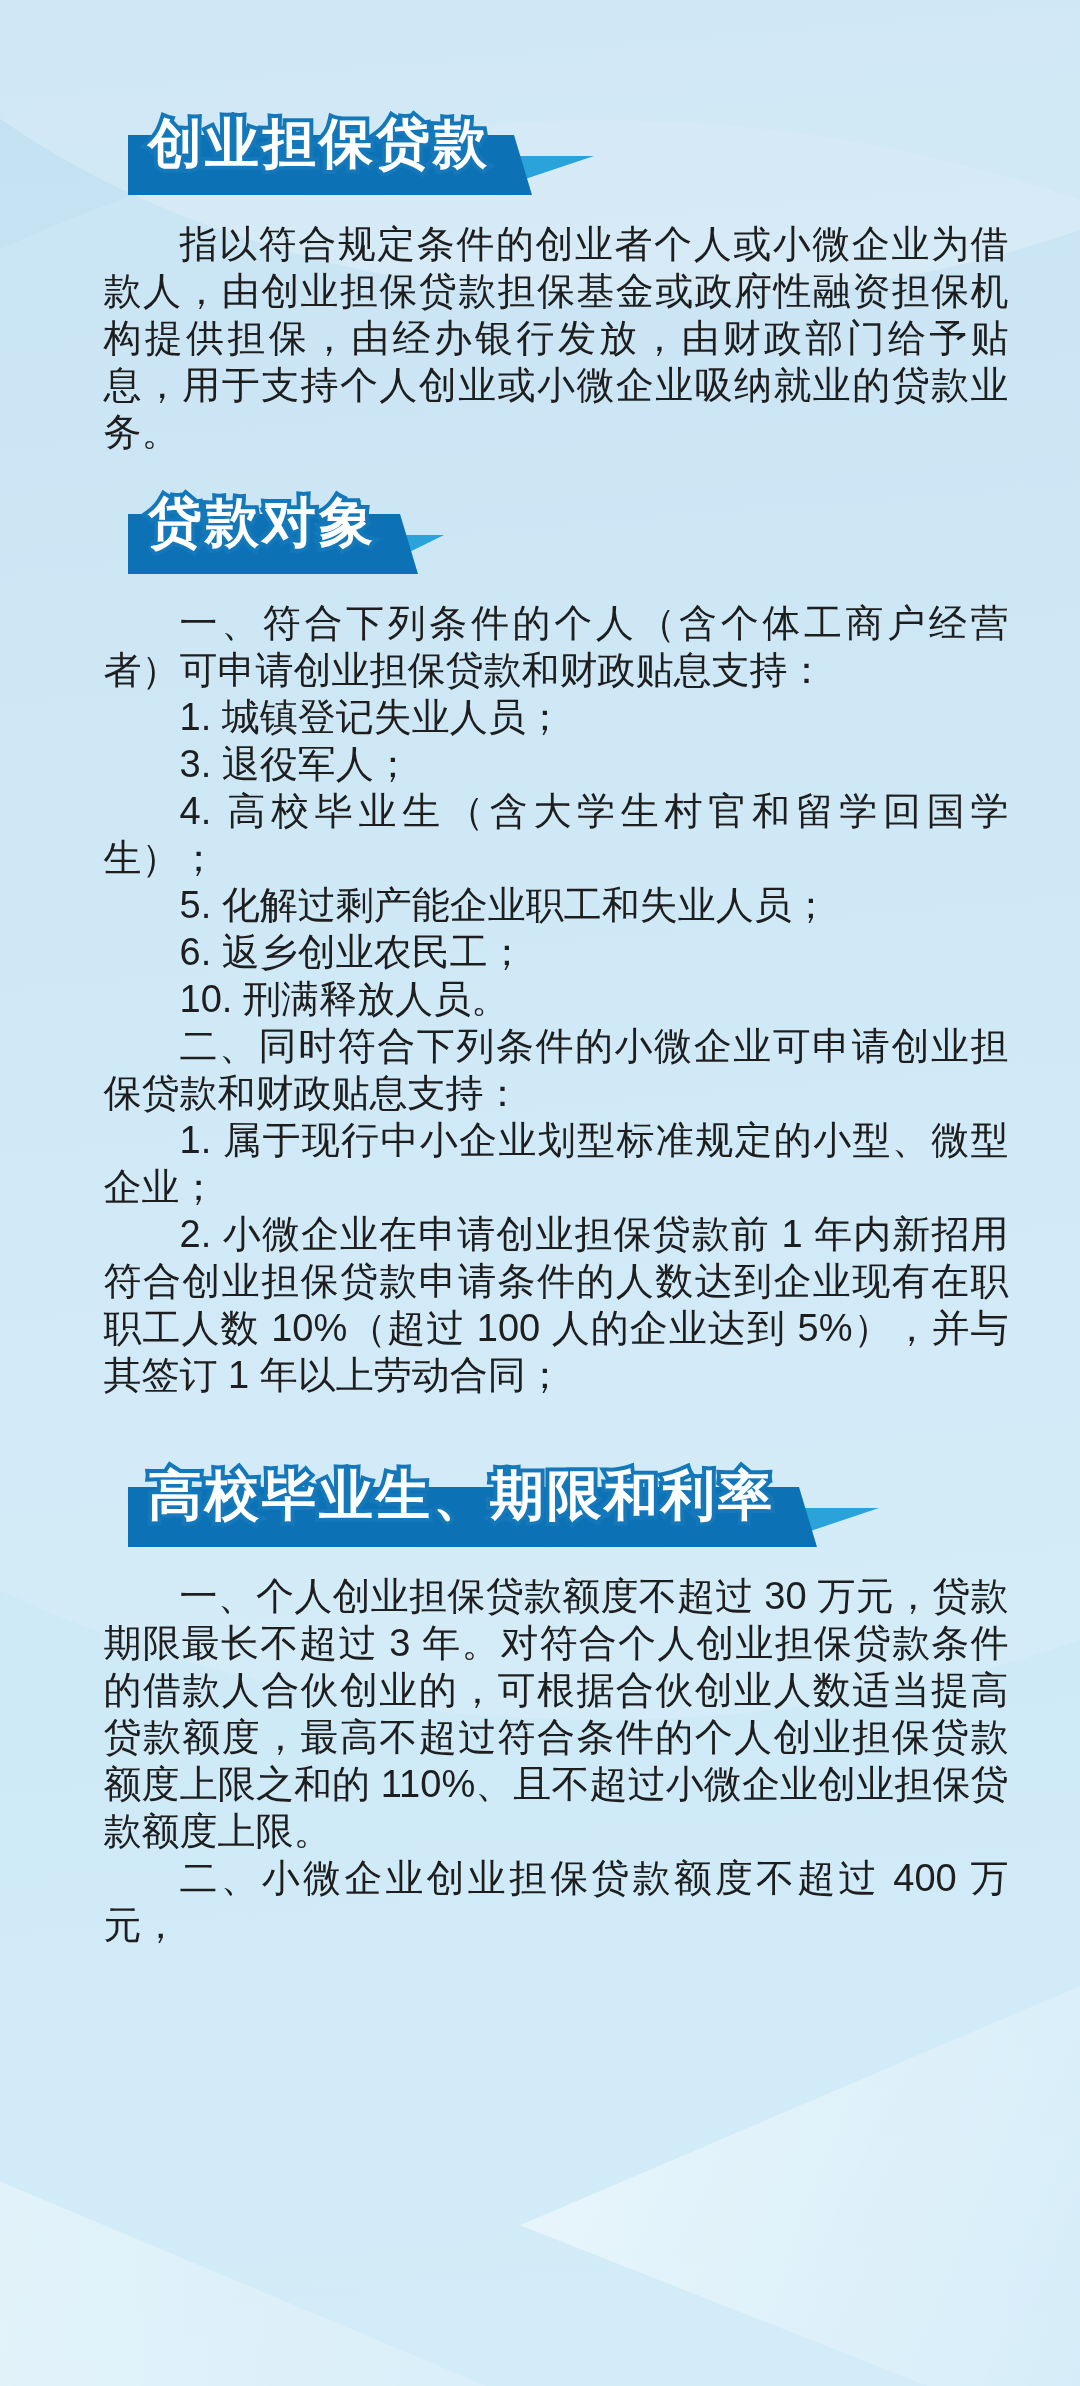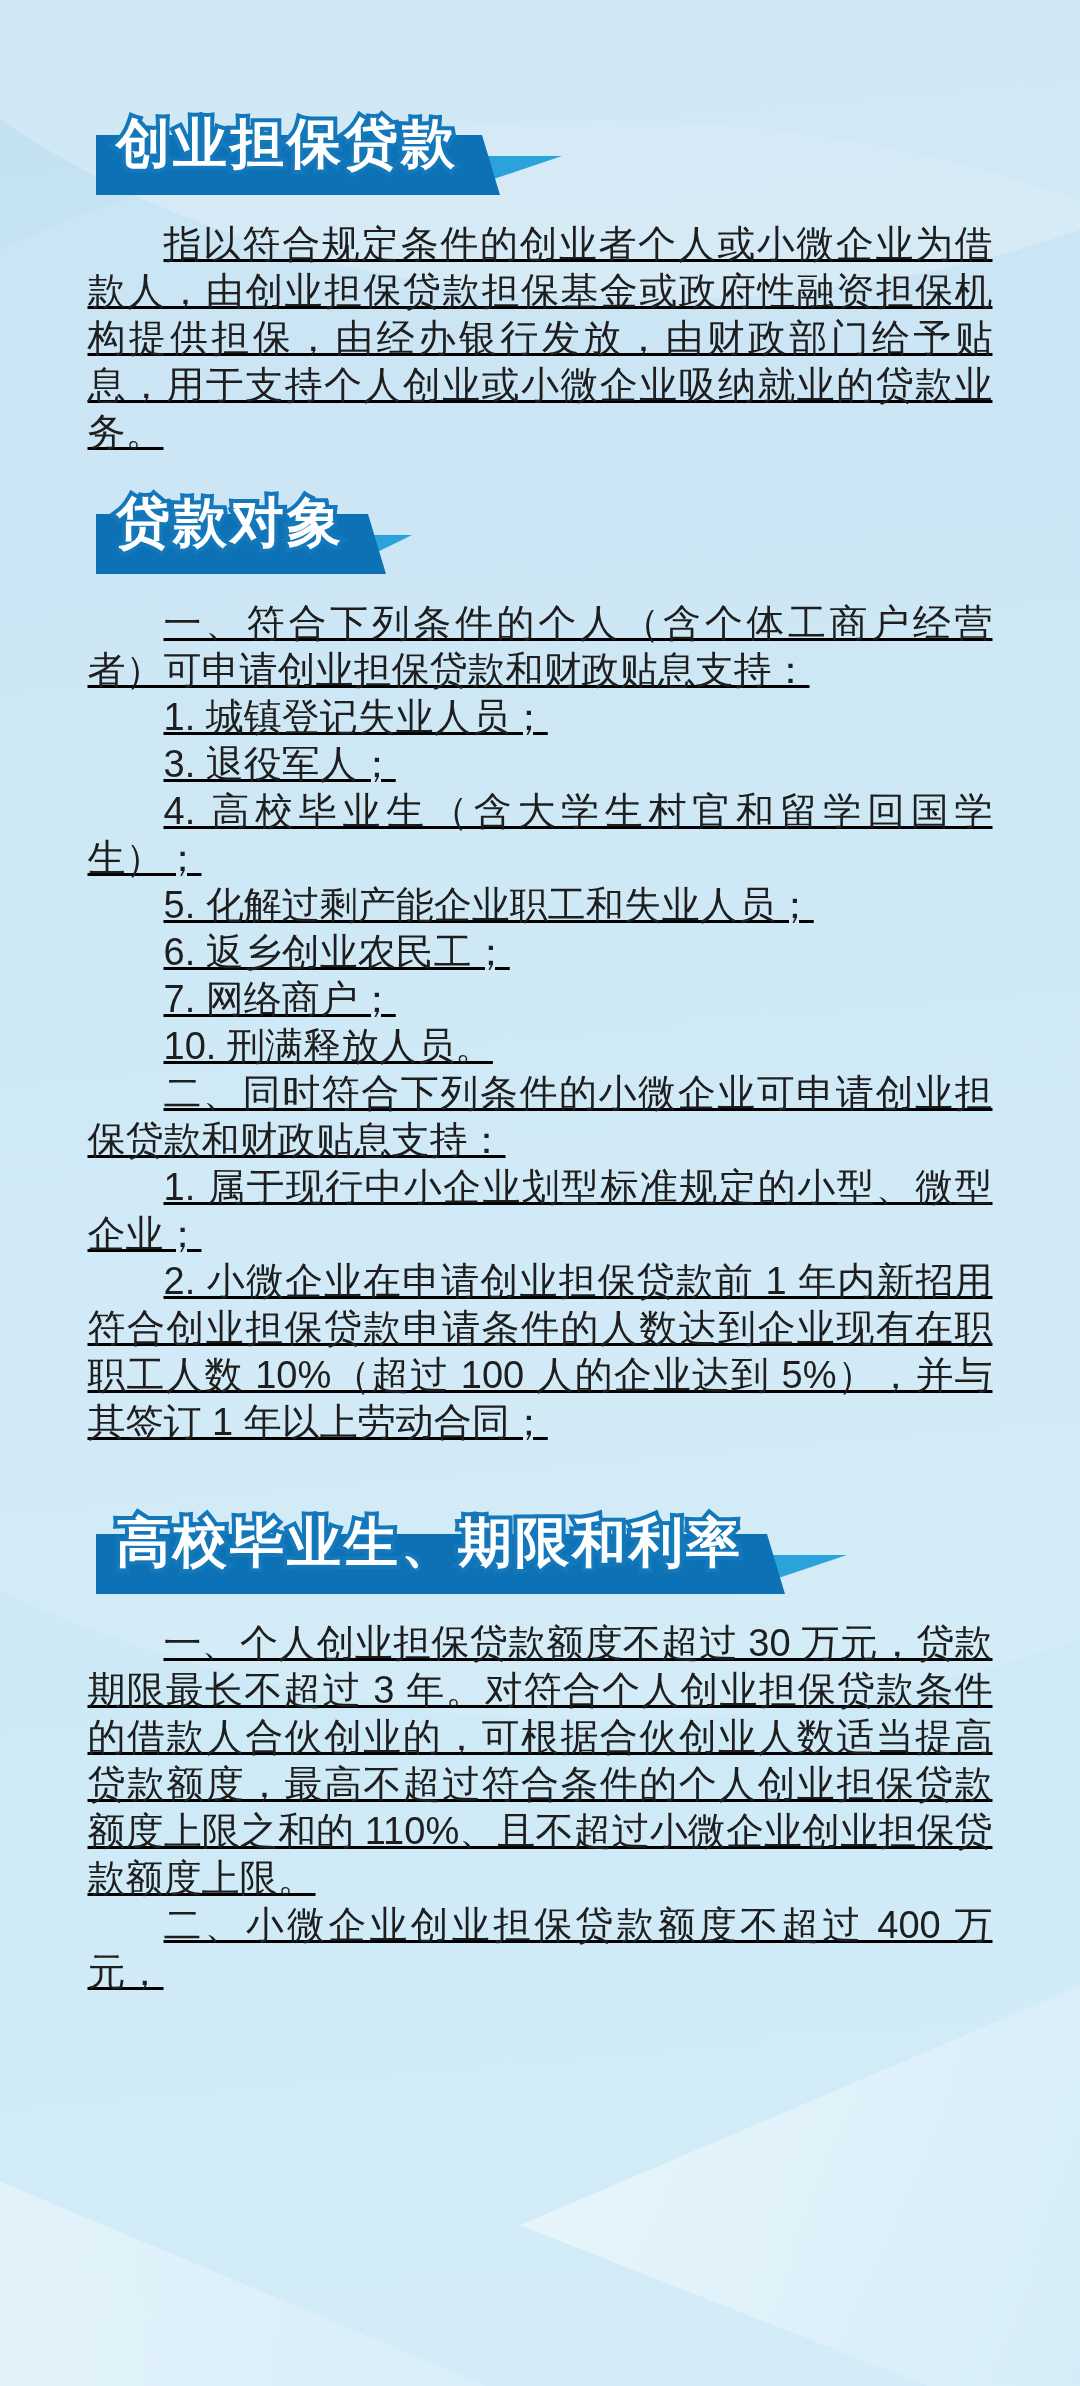--- a/index.html
+++ b/index.html
@@ -73,32 +73,31 @@
       2px 2px 0 var(--stroke-blue,#1478ba),-2px 2px 0 var(--stroke-blue,#1478ba),
       2px -2px 0 var(--stroke-blue,#1478ba),-2px -2px 0 var(--stroke-blue,#1478ba);
     transform:translateY(-22px);
     white-space:nowrap;
   }
 
   
   .paras{
     width:905px;
     margin:26px auto 0 auto;
-    text-decoration:underline;
   }
   .paras p{
     margin:0;
     text-indent:2em;
     font-size:38px;
     line-height:47px;
     color:#1e1e1e;
     text-align:justify;
     word-break:break-all;
   }
-  .block{position:relative;z-index:2;}
+  .block{position:relative;z-index:2;padding-left:32px;}
   .block-intro{margin-top:135px;}
   .block-target{margin-top:58px;}
   .block-rate{margin-top:88px;}
 </style>
 </head>
 <body>
 
 <div class="page">
 
   <div class="decor decor-top-curve"></div>
@@ -123,21 +122,20 @@
       <div class="banner-bg"></div>
       <h2 class="banner-label">贷款对象</h2>
     </div>
     <div class="paras">
         <p>一、符合下列条件的个人（含个体工商户经营者）可申请创业担保贷款和财政贴息支持：</p>
         <p>1. 城镇登记失业人员；</p>
         <p>3. 退役军人；</p>
         <p>4. 高校毕业生（含大学生村官和留学回国学生）；</p>
         <p>5. 化解过剩产能企业职工和失业人员；</p>
         <p>6. 返乡创业农民工；</p>
-        <p>7. 网络商户；</p>
         <p>10. 刑满释放人员。</p>
         <p>二、同时符合下列条件的小微企业可申请创业担保贷款和财政贴息支持：</p>
         <p>1. 属于现行中小企业划型标准规定的小型、微型企业；</p>
         <p>2. 小微企业在申请创业担保贷款前 1 年内新招用符合创业担保贷款申请条件的人数达到企业现有在职职工人数 10%（超过 100 人的企业达到 5%），并与其签订 1 年以上劳动合同；</p>
       </div>
   </section>
 
   <section class="block block-rate">
     <div class="banner">
       <div class="banner-tail"></div>

